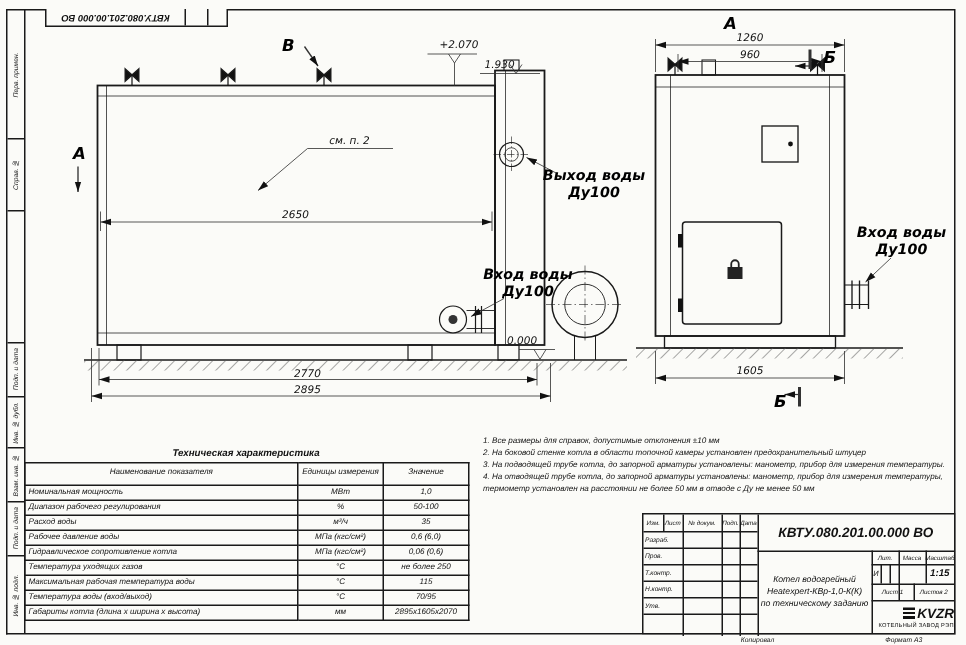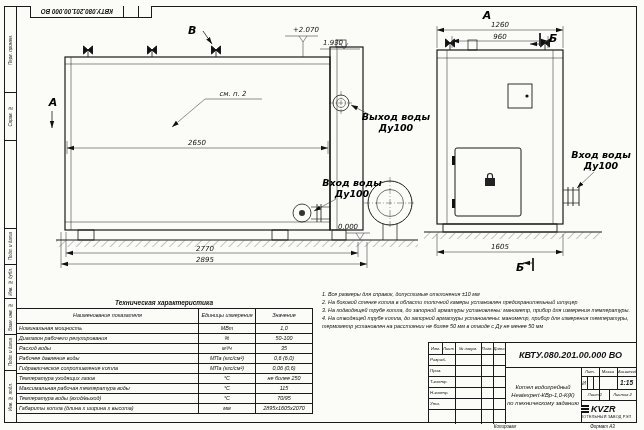--- a/index.html
+++ b/index.html
@@ -36,21 +36,21 @@
   
   .tb { position:absolute; left:428px; top:342px; width:209px; height:81px; border:1.6px solid #1a1a1a; background:#fbfbf8; }
   .vl { position:absolute; width:1px; background:#1a1a1a; }
   .hl { position:absolute; height:1px; background:#1a1a1a; }
   .tcell { position:absolute; display:flex; align-items:center; justify-content:center; font-size:4.2px; font-style:italic; overflow:hidden; }
   .trole { position:absolute; left:1px; width:24px; height:11px; font-size:4.4px; font-style:italic; display:flex; align-items:center; overflow:hidden; }
   .tdoc { position:absolute; left:76px; top:0; width:131px; height:24px; display:flex; align-items:center; justify-content:center;
           font-size:9px; font-weight:bold; font-style:italic; white-space:nowrap; }
   .tname { position:absolute; left:76px; top:24px; width:76px; height:55px; display:flex; flex-direction:column; align-items:center; justify-content:center;
            gap:2px; font-size:5.8px; font-style:italic; text-align:center; }
-  .tcomp { position:absolute; left:152px; top:57px; width:55px; height:22px; display:flex; flex-direction:column; align-items:flex-start; justify-content:center; gap:1px; }
+  .tcomp { position:absolute; left:152px; top:57px; width:55px; height:22px; display:flex; flex-direction:column; align-items:flex-end; justify-content:center; gap:1px;padding-left:19px; }
   .logo-row { display:flex; align-items:center; gap:2px; font-weight:bold; font-size:9px; font-style:italic; }
   .logo-icon { width:8px; height:8px; display:inline-block; background:repeating-linear-gradient(180deg,#111 0 1.5px,#fbfbf8 1.5px 3px); }
   .comp-name { font-size:3.8px; text-align:center; letter-spacing:.2px; white-space:nowrap; }
   .under { position:absolute; top:424px; height:6px; font-size:4.5px; font-style:italic; text-align:center; }
 </style>
 </head>
 <body>
 
 <div class="sheet">
 

